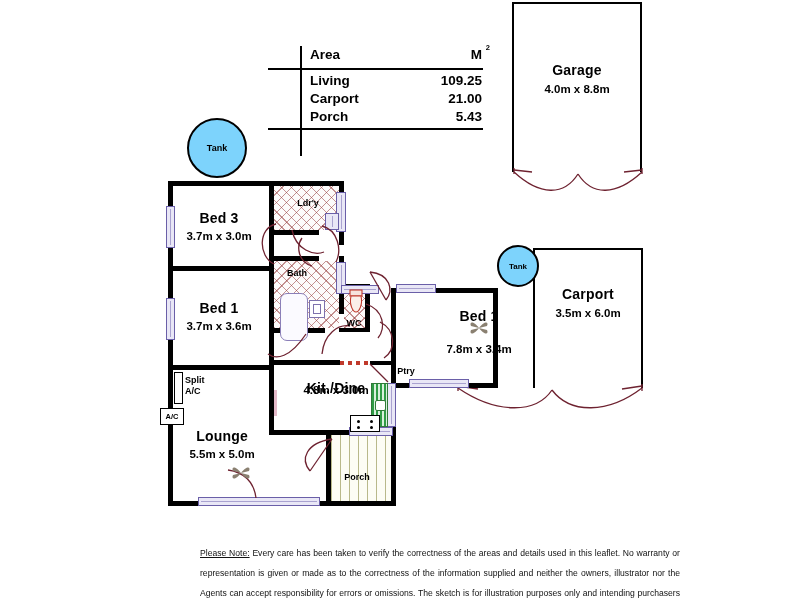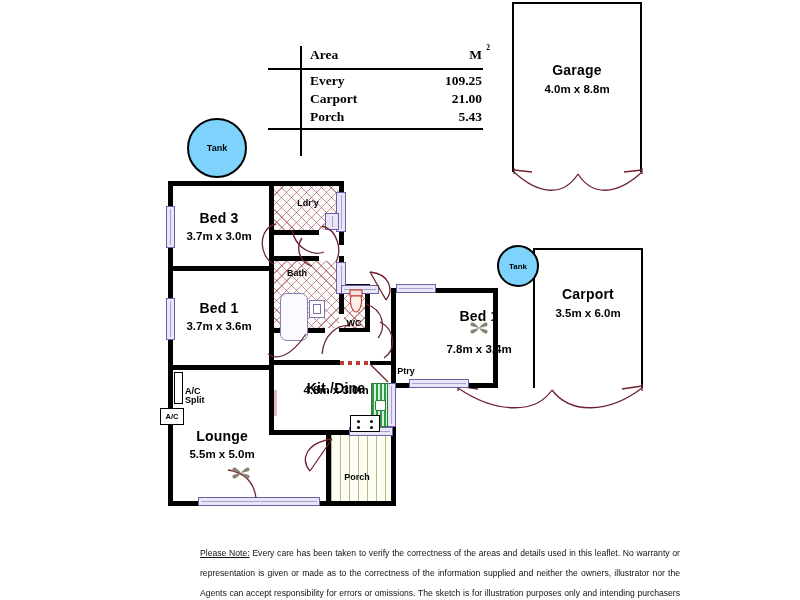--- a/index.html
+++ b/index.html
@@ -46,21 +46,21 @@
   
   .tank{position:absolute;border:2.5px solid #000;border-radius:50%;
         display:flex;align-items:center;justify-content:center;
         font-size:9px;font-weight:bold;background:#7dd3fc;}
 
   
   #areatable{position:absolute;left:268px;top:46px;width:215px;height:110px;}
   #areatable .vline{position:absolute;left:32px;top:0;width:2px;height:110px;background:#000;}
   #areatable .hl{position:absolute;left:0;width:215px;height:2px;background:#000;}
   #areatable .row{position:absolute;left:42px;width:172px;
-        display:flex;justify-content:space-between;font-weight:bold;font-family:Liberation Serif, serif;}
+        display:flex;justify-content:space-between;font-weight:bold;}
   #areatable .nm{font-size:13.5px;}
   #areatable .vl{font-size:13.5px;}
 
   
   #note{position:absolute;left:168px;top:543px;width:480px;
         font-size:8.6px;line-height:20px;color:#111;text-align:justify;margin-left:32px;}
   #note .u{text-decoration:underline;}
 
   .fan{position:absolute;}
   .fan svg{display:block;}
@@ -100,21 +100,21 @@
     <div class="hl" style="top:82px;"></div>
 
     <div class="row" style="top:1px;">
       <span class="nm">Area</span>
       <span class="vl" style="position:relative;">
         <span>M</span><sup style="font-size:7.5px;position:absolute;top:-4px;right:-8px;">2</sup>
       </span>
     </div>
 
     <div class="row" style="top:27px;">
-      <span class="nm">Every</span>
+      <span class="nm">Living</span>
       <span class="vl">109.25</span>
     </div>
     <div class="row" style="top:45px;">
       <span class="nm">Carport</span>
       <span class="vl">21.00</span>
     </div>
     <div class="row" style="top:63px;">
       <span class="nm">Porch</span>
       <span class="vl">5.43</span>
     </div>
@@ -220,21 +220,21 @@
       <i style="left:19px;top:4px;"></i>
      <i style="left:6px;top:10px;"></i>
       <i style="left:19px;top:10px;"></i>
   </div>
 
   <div style="position:absolute;left:174px;top:372px;width:7px;height:30px;
               background:#fff;border:1.5px solid #000;"></div>
   <div class="acbox" style="left:160px;top:408px;width:24px;height:17px;">
      <span>A/C</span>
   </div>
-  <div class="lbl small" style="left:185px;top:375px;margin-top:20px;">Split</div>
+  <div class="lbl small" style="left:185px;top:375px;">Split</div>
   <div class="lbl small" style="left:185px;top:386px;">A/C</div>
 
   <div class="pinkline" style="left:274px;top:390px;width:3px;height:26px;"></div>
 
   <svg class="swing" style="left:256px;top:222px;width:40px;height:46px;" viewBox="0 0 40 46">
      <path d="M20 2 C 2 6, 2 34, 18 42"></path>
   </svg>
   <svg class="swing" style="left:288px;top:228px;width:40px;height:40px;" viewBox="0 0 40 40">
      <path d="M4 2 C 8 22, 26 28, 36 24"></path>
   </svg>

